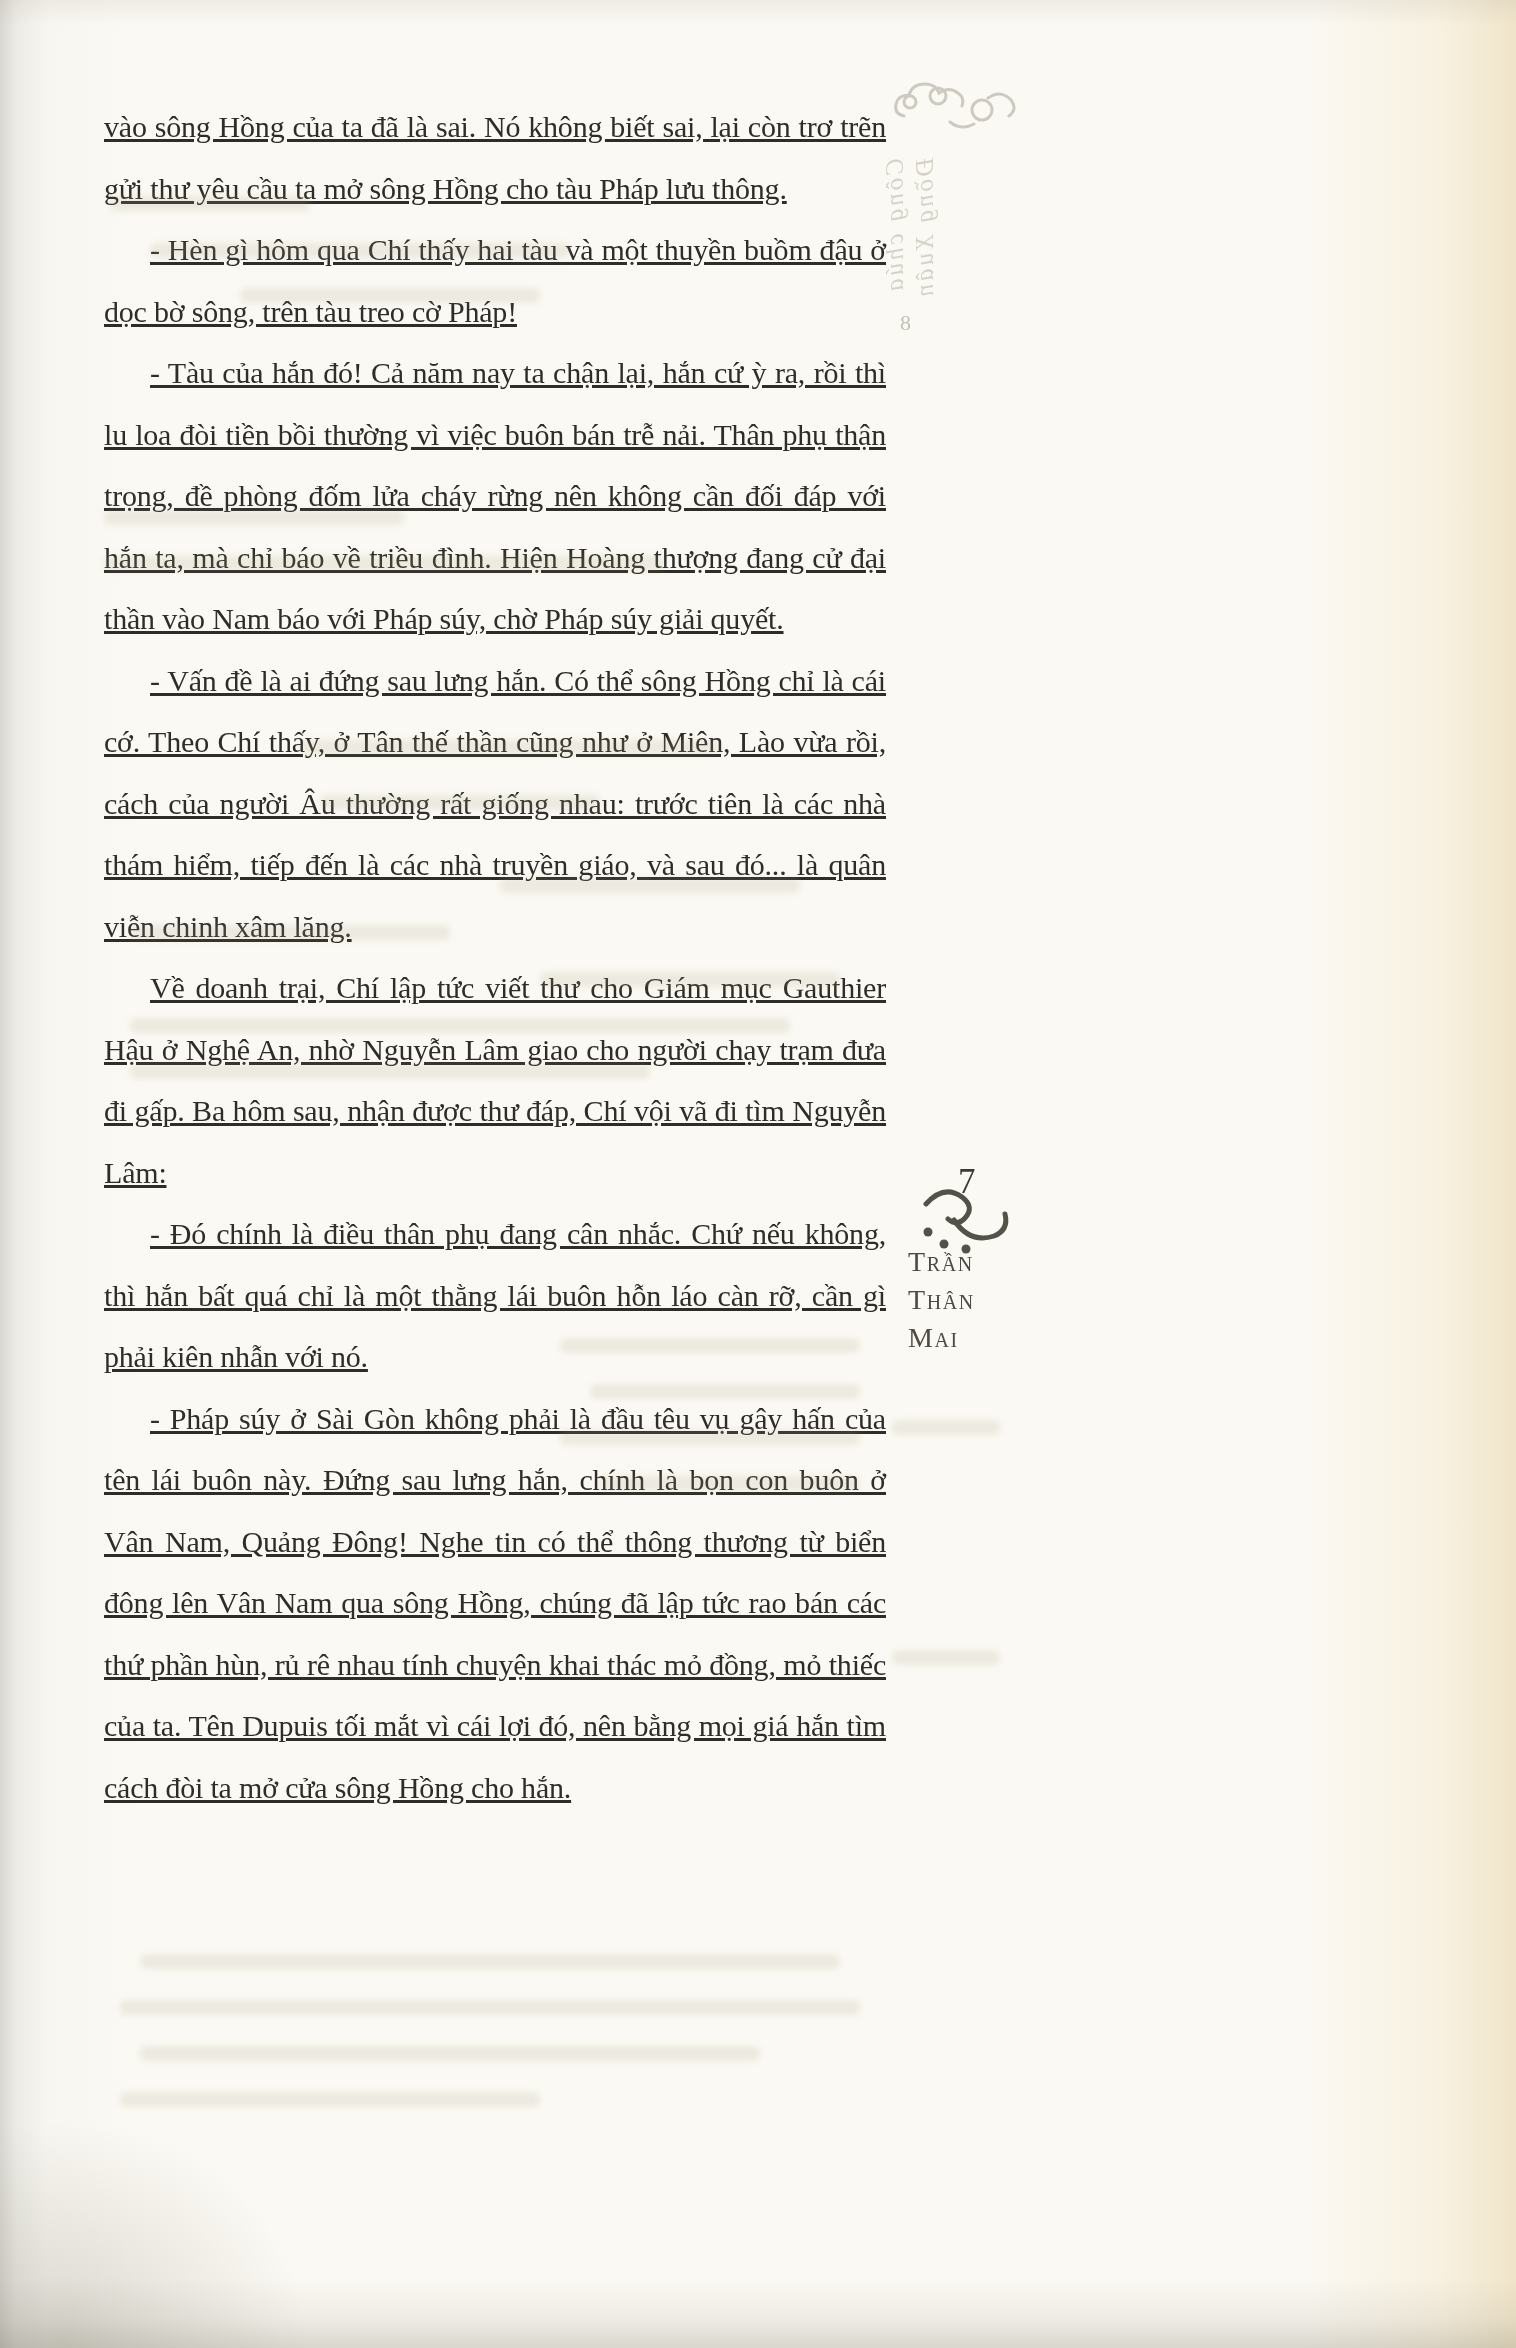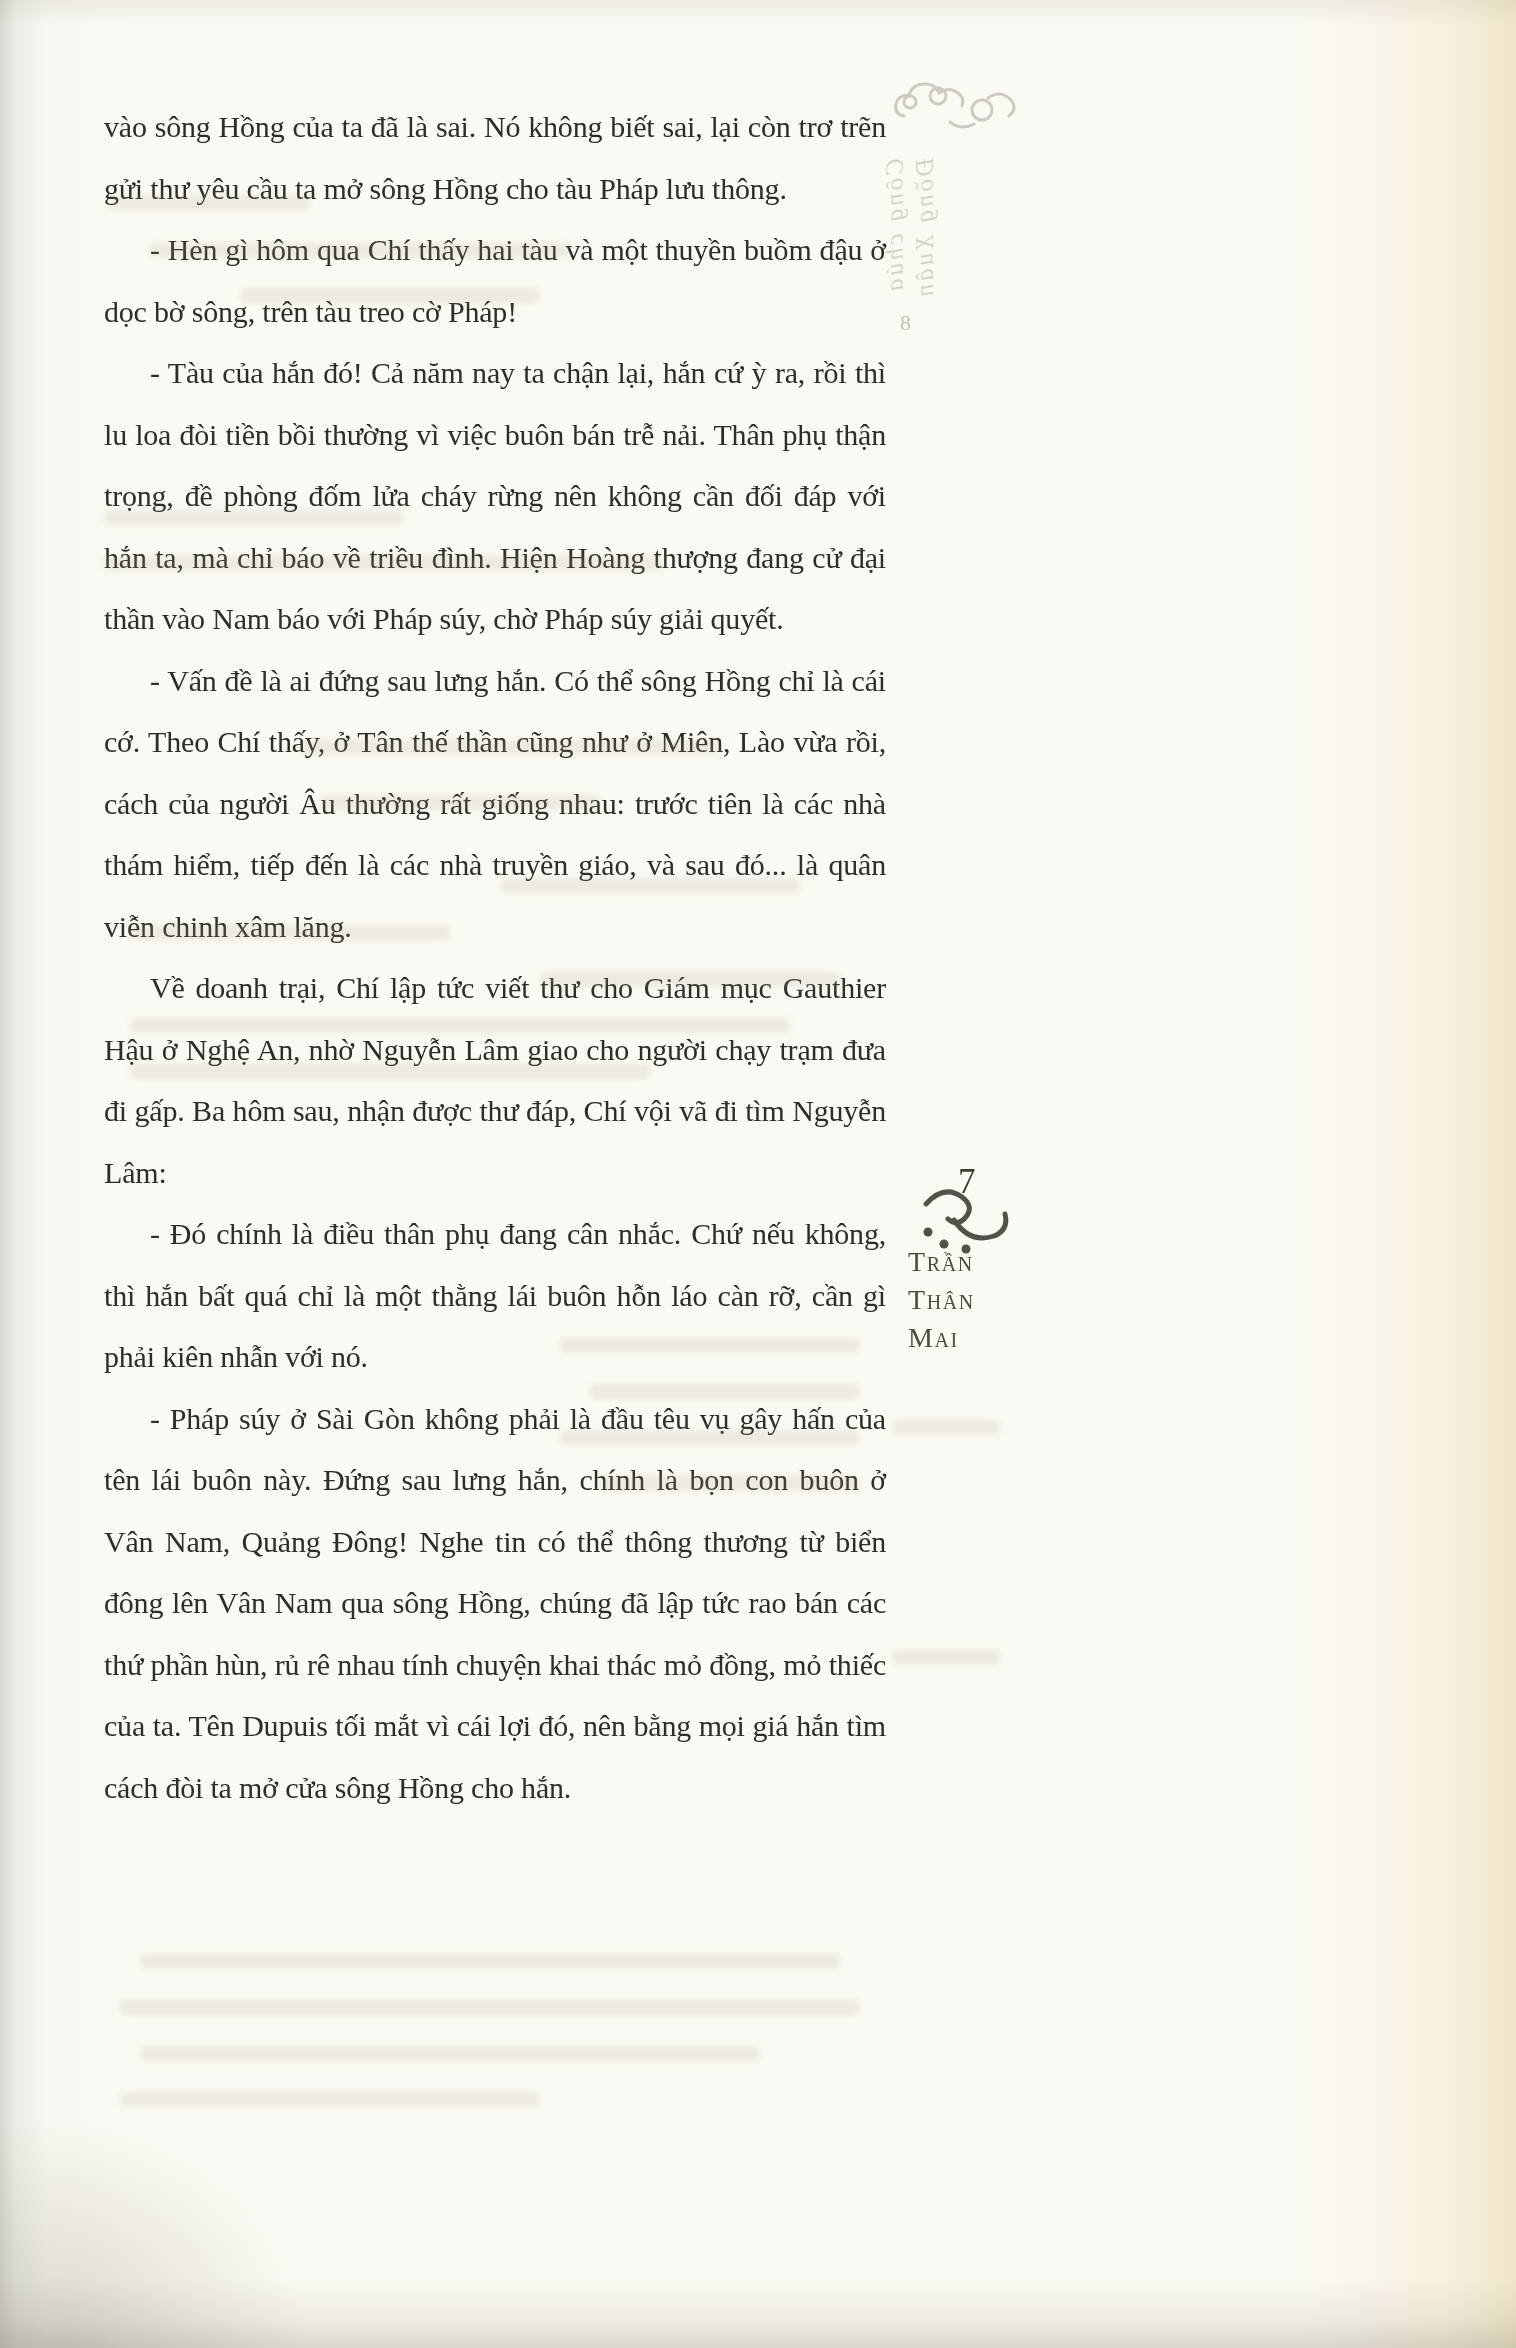--- a/index.html
+++ b/index.html
@@ -32,21 +32,21 @@
     position: absolute; left: 0; right: 0; top: 0; height: 26px;
     background: linear-gradient(180deg, rgba(130,124,108,0.10), rgba(0,0,0,0));
   }
 
   
   .text-block {
     position: absolute; left: 104px; top: 96px; width: 782px;
     font-size: 30px; line-height: 61.5px;
     color: #2f2d29; text-align: justify; letter-spacing: -0.2px;
   }
-  .text-block p { margin: 0; }
+  .text-block p { margin: 0; text-decoration: underline; }
   .text-block p.indent { text-indent: 46px; }
 
   
   .page-number {
     position: absolute; left: 958px; top: 1162px;
     font-size: 35px; color: #3c3a33;
   }
   .page-ornament { position: absolute; left: 914px; top: 1176px; opacity: 0.9; }
   .author {
     position: absolute; left: 908px; top: 1243px;

